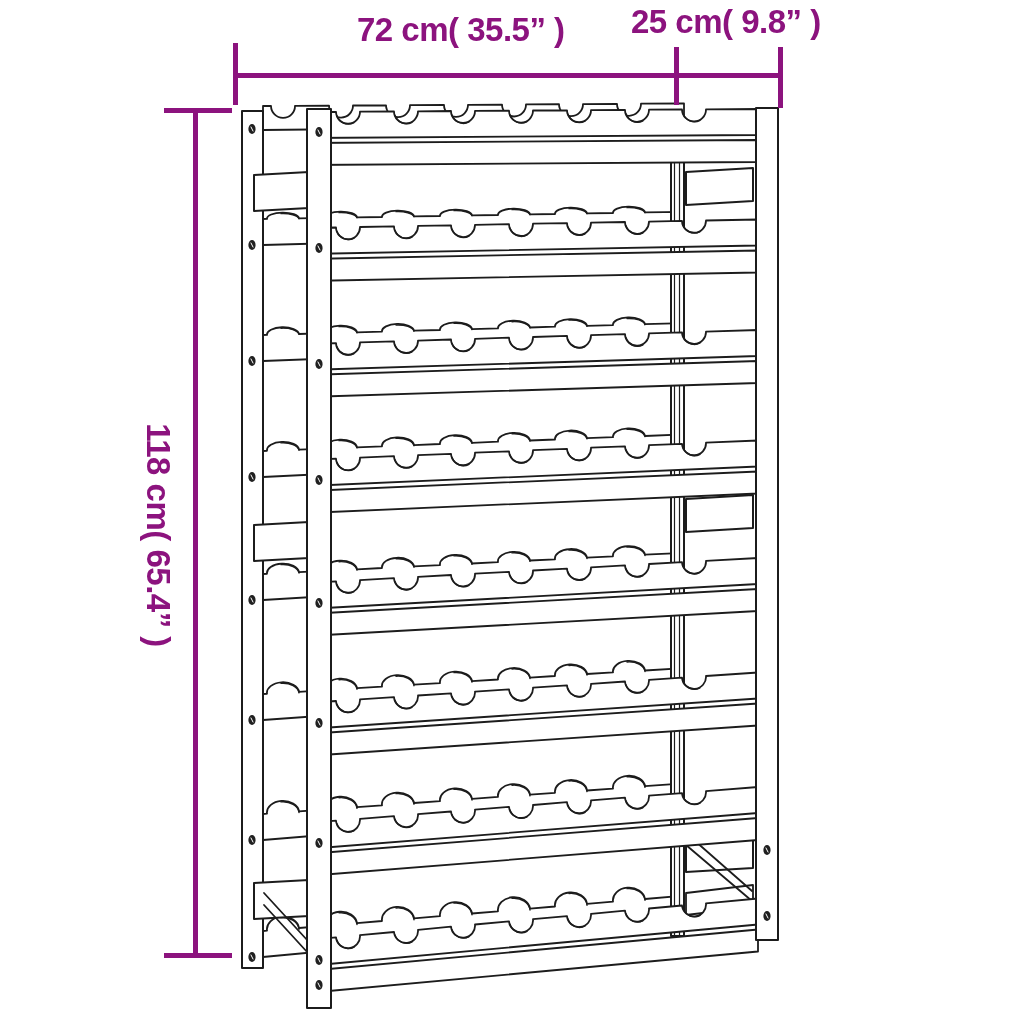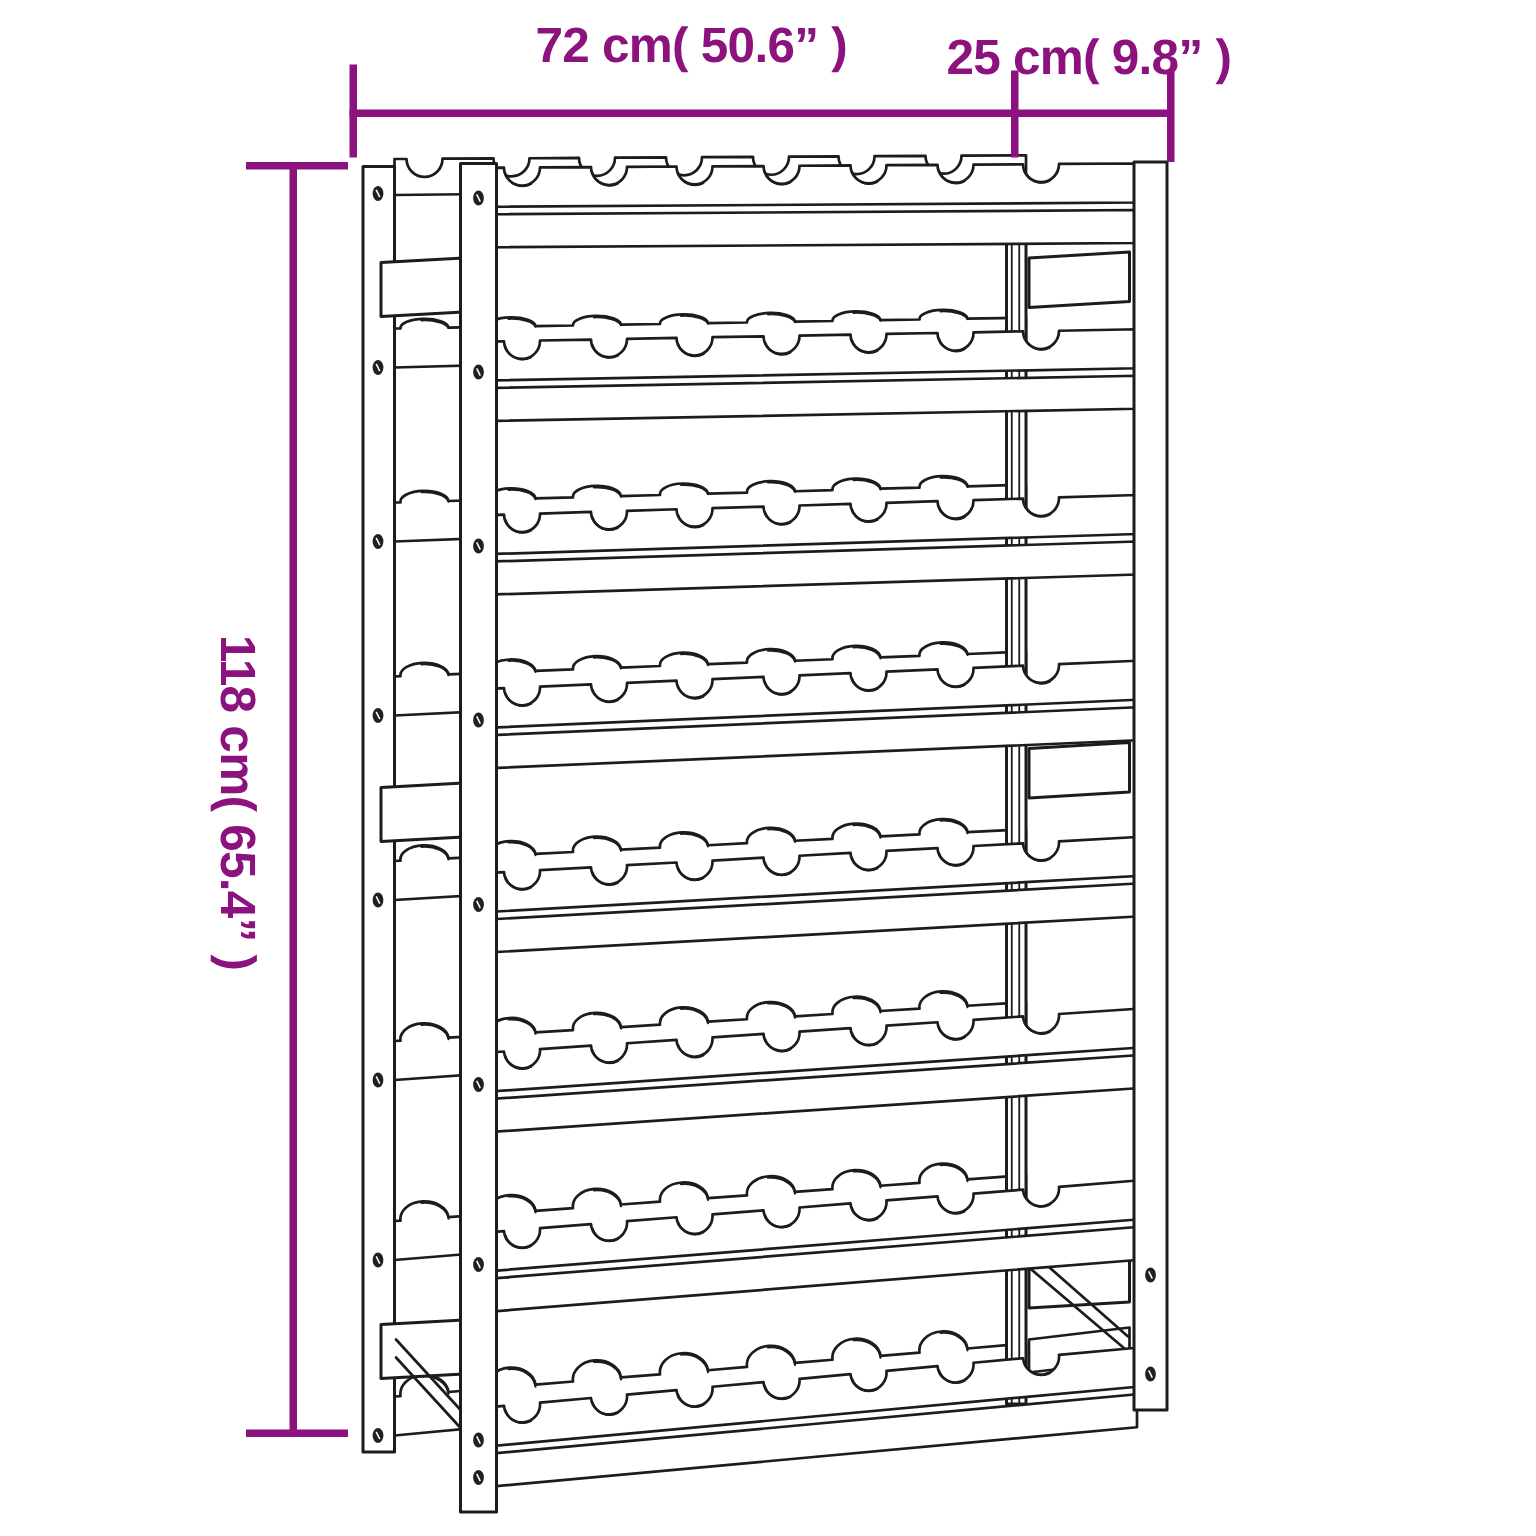--- a/index.html
+++ b/index.html
@@ -211,15 +211,15 @@
   </svg>
 
 <div class="dim" style="left:233px;top:73px;width:549px;height:5px"></div>
 <div class="dim" style="left:233px;top:43px;width:5px;height:62px"></div>
 <div class="dim" style="left:674px;top:47px;width:5px;height:58px"></div>
 <div class="dim" style="left:778px;top:47px;width:5px;height:61px"></div>
 <div class="dim" style="left:193px;top:110px;width:5px;height:848px"></div>
 <div class="dim" style="left:164px;top:108px;width:68px;height:5px"></div>
 <div class="dim" style="left:164px;top:953px;width:68px;height:5px"></div>
 
-<div class="dim-label" style="left:357px;top:12px">72 cm( 50.6” )</div>
-<div class="dim-label" style="left:631px;top:20px">25 cm( 9.8” )</div>
+<div class="dim-label" style="left:357px;top:12px">72 cm( 35.5” )</div>
+<div class="dim-label" style="left:631px;top:4px">25 cm( 9.8” )</div>
 <div class="dim-label side">118 cm( 65.4” )</div>
 
 </body></html>

